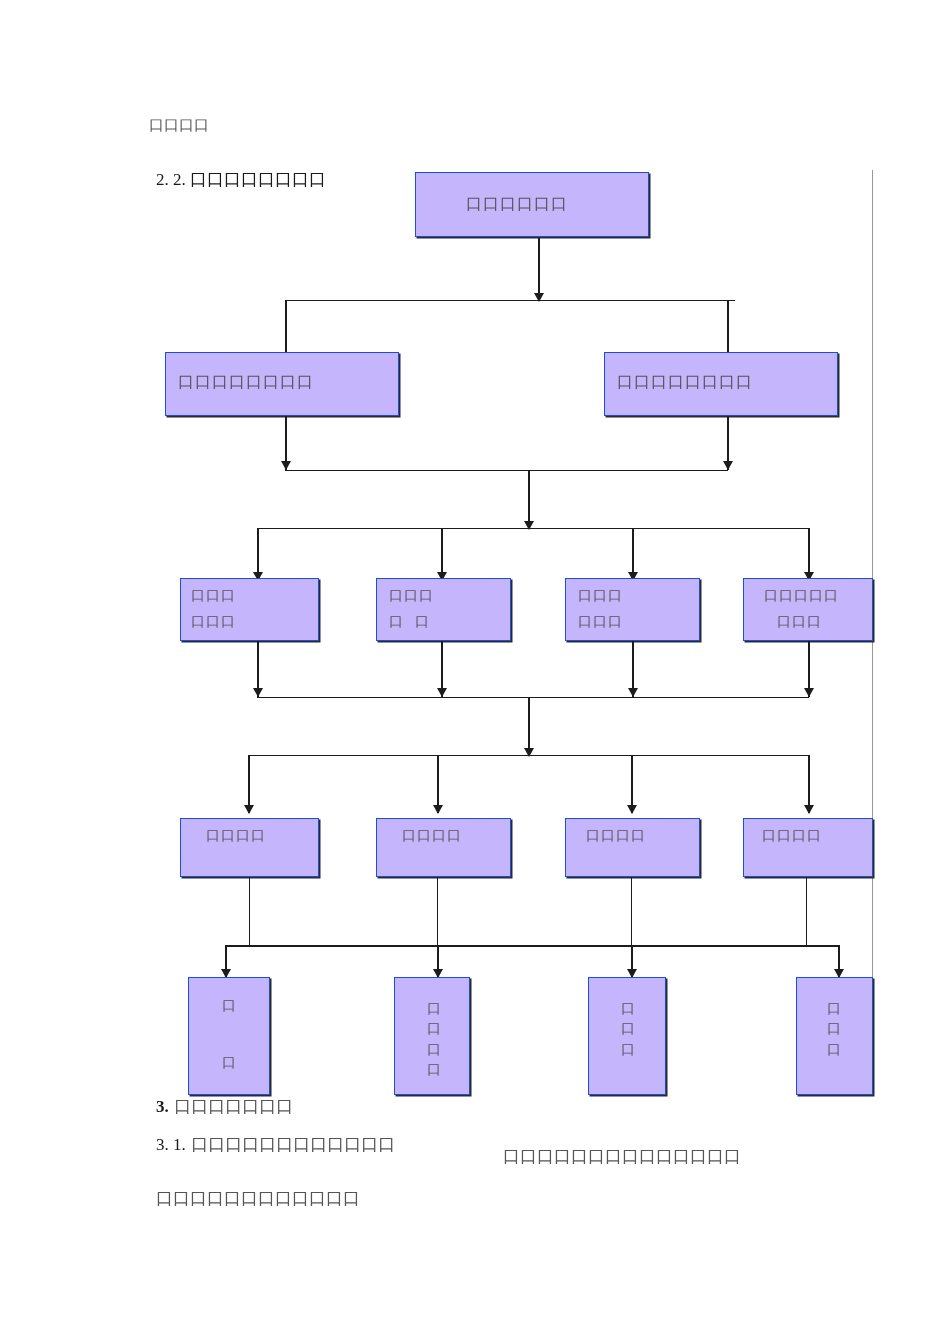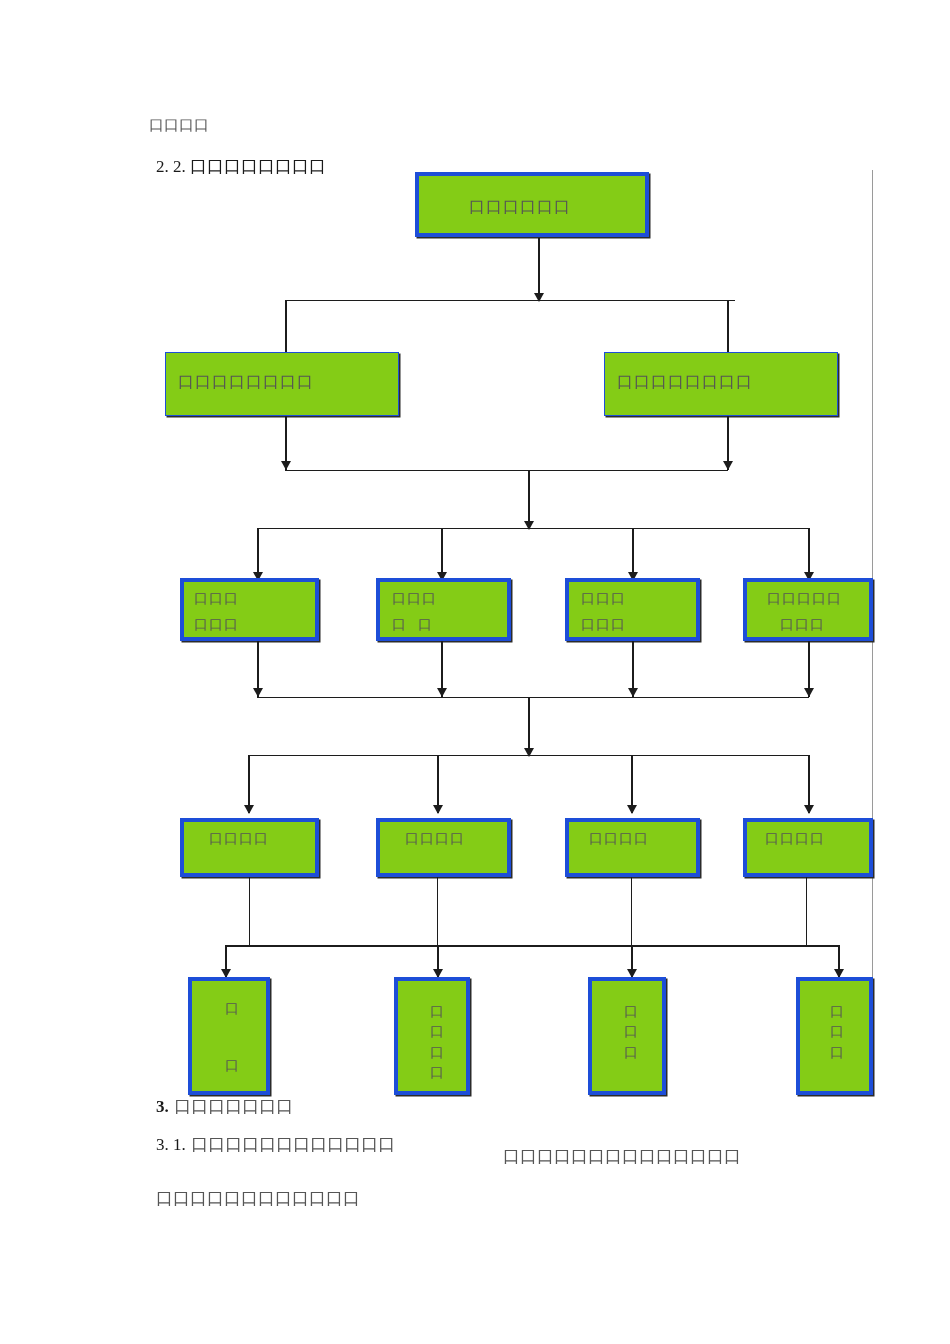--- a/index.html
+++ b/index.html
@@ -31,42 +31,42 @@
     font-family: "DejaVu Sans", sans-serif;
     color: #555555;
   }
   .num {
     font-family: "Liberation Serif", "DejaVu Serif", serif;
     color: #1a1a1a;
   }
   .num-bold { font-weight: bold; }
 
   #heading-small { left: 149px; top: 118px;  font-size: 15px; }
-  #sec-2-2       { left: 156px; top: 158px;  font-size: 17px; }
+  #sec-2-2       { left: 156px; top: 171px;  font-size: 17px; }
   #sec-3         { left: 156px; top: 1098px; font-size: 17px; }
   #sec-3-1       { left: 156px; top: 1136px; font-size: 17px; }
   #sec-3-1-right { left: 503px; top: 1148px; font-size: 17px; }
   #sec-3-1-cont  { left: 156px; top: 1190px; font-size: 17px; }
 
   
   #margin-rule {
     position: absolute;
     left: 872px;
     top: 170px;
     width: 1px;
     height: 925px;
     background: #9a9a9a;
   }
 
   
   .node {
     position: absolute;
     box-sizing: border-box;
-    background: #84cc16;
-    border: 4px solid #1d4ed8;
+    background: #c4b5fd;
+    border: 1px solid #1d4ed8;
     box-shadow: 1.5px 1.5px 0 0 #2b2b2b;
   }
   .node .label {
     position: absolute;
     white-space: pre;
     font-family: "DejaVu Sans", sans-serif;
     color: #555555;
     line-height: 1.05;
   }
 

